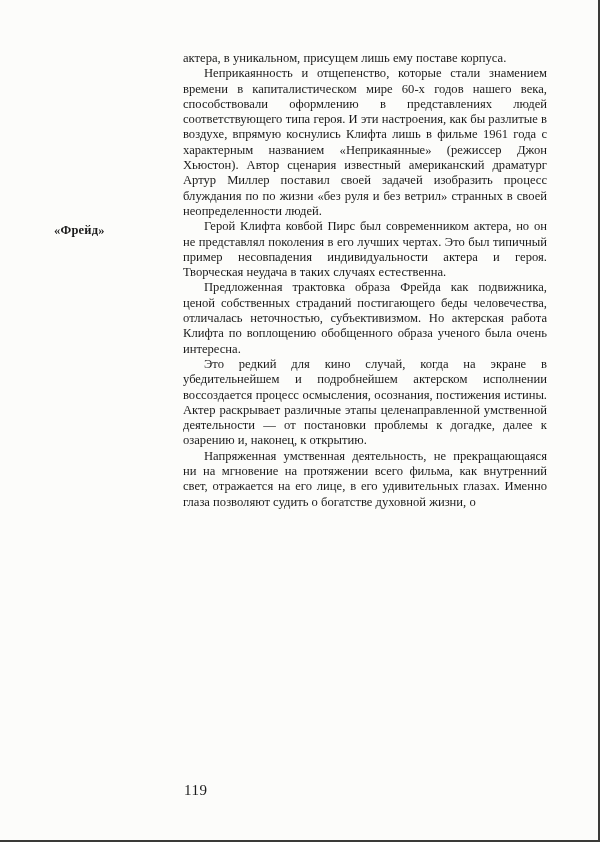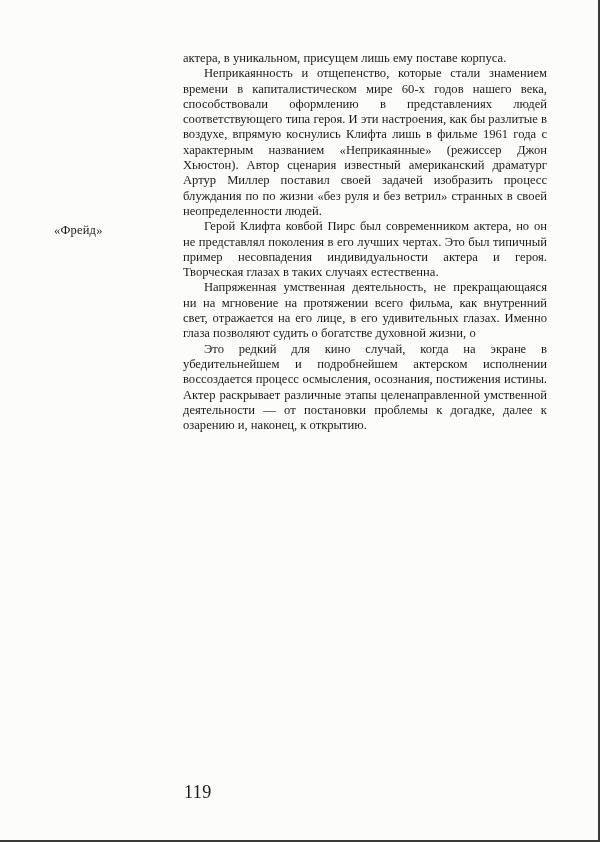--- a/index.html
+++ b/index.html
@@ -18,52 +18,53 @@
   }
   .scan-edge-bottom {
     position: absolute; left: 0; bottom: 0;
     width: 100%; height: 2px;
     background: #3a3a38;
   }
   .margin-note {
     position: absolute;
     left: 54px; top: 223px;
     font-size: 12.5px;
-    font-weight: normal;
+    font-weight: bold;
     letter-spacing: 0.2px;
     white-space: nowrap;
   }
   .text-column {
     position: absolute;
     left: 183px; top: 51px;
     width: 364px;
     font-size: 12.6px;
     line-height: 15.3px;
     text-align: justify;
     hyphens: auto;
     -webkit-hyphens: auto;
   }
   .para { text-indent: 0; }
   .para.indent { text-indent: 21px; }
   .page-number {
     position: absolute;
     left: 184px; top: 782px;
-    font-size: 18px;
+    font-size: 15px;
     letter-spacing: 0.5px;
   }
 </style>
 </head>
 <body>
 
 <div class="margin-note">«Фрейд»</div>
 
 <div class="text-column">
     <p class="para">актера, в уникальном, присущем лишь ему поставе корпуса.</p>
     <p class="para indent">Неприкаянность и отщепенство, которые стали знамением времени в капиталистическом мире 60-х годов нашего века, способствовали оформлению в представлениях людей соответствующего типа героя. И эти настроения, как бы разлитые в воздухе, впрямую коснулись Клифта лишь в фильме 1961 года с характерным названием «Неприкаянные» (режиссер Джон Хьюстон). Автор сценария известный американский драматург Артур Миллер поставил своей задачей изобразить процесс блуждания по по жизни «без руля и без ветрил» странных в своей неопределенности людей.</p>
-    <p class="para indent">Герой Клифта ковбой Пирс был современником актера, но он не представлял поколения в его лучших чертах. Это был типичный пример несовпадения индивидуальности актера и героя. Творческая глазах в таких случаях естественна.</p>
+    <p class="para indent">Герой Клифта ковбой Пирс был современником актера, но он не представлял поколения в его лучших чертах. Это был типичный пример несовпадения индивидуальности актера и героя. Творческая неудача в таких случаях естественна.</p>
+    <p class="para indent">Предложенная трактовка образа Фрейда как подвижника, ценой собственных страданий постигающего беды человечества, отличалась неточностью, субъективизмом. Но актерская работа Клифта по воплощению обобщенного образа ученого была очень интересна.</p>
+    <p class="para indent">Это редкий для кино случай, когда на экране в убедительнейшем и подробнейшем актерском исполнении воссоздается процесс осмысления, осознания, постижения истины. Актер раскрывает различные этапы целенаправленной умственной деятельности — от постановки проблемы к догадке, далее к озарению и, наконец, к открытию.</p>
     <p class="para indent">Напряженная умственная деятельность, не прекращающаяся ни на мгновение на протяжении всего фильма, как внутренний свет, отражается на его лице, в его удивительных глазах. Именно глаза позволяют судить о богатстве духовной жизни, о</p>
-    <p class="para indent">Это редкий для кино случай, когда на экране в убедительнейшем и подробнейшем актерском исполнении воссоздается процесс осмысления, осознания, постижения истины. Актер раскрывает различные этапы целенаправленной умственной деятельности — от постановки проблемы к догадке, далее к озарению и, наконец, к открытию.</p>
   </div>
 
 <div class="page-number">119</div>
 
 <div class="scan-edge-right"></div>
 <div class="scan-edge-bottom"></div>
 
 </body></html>

